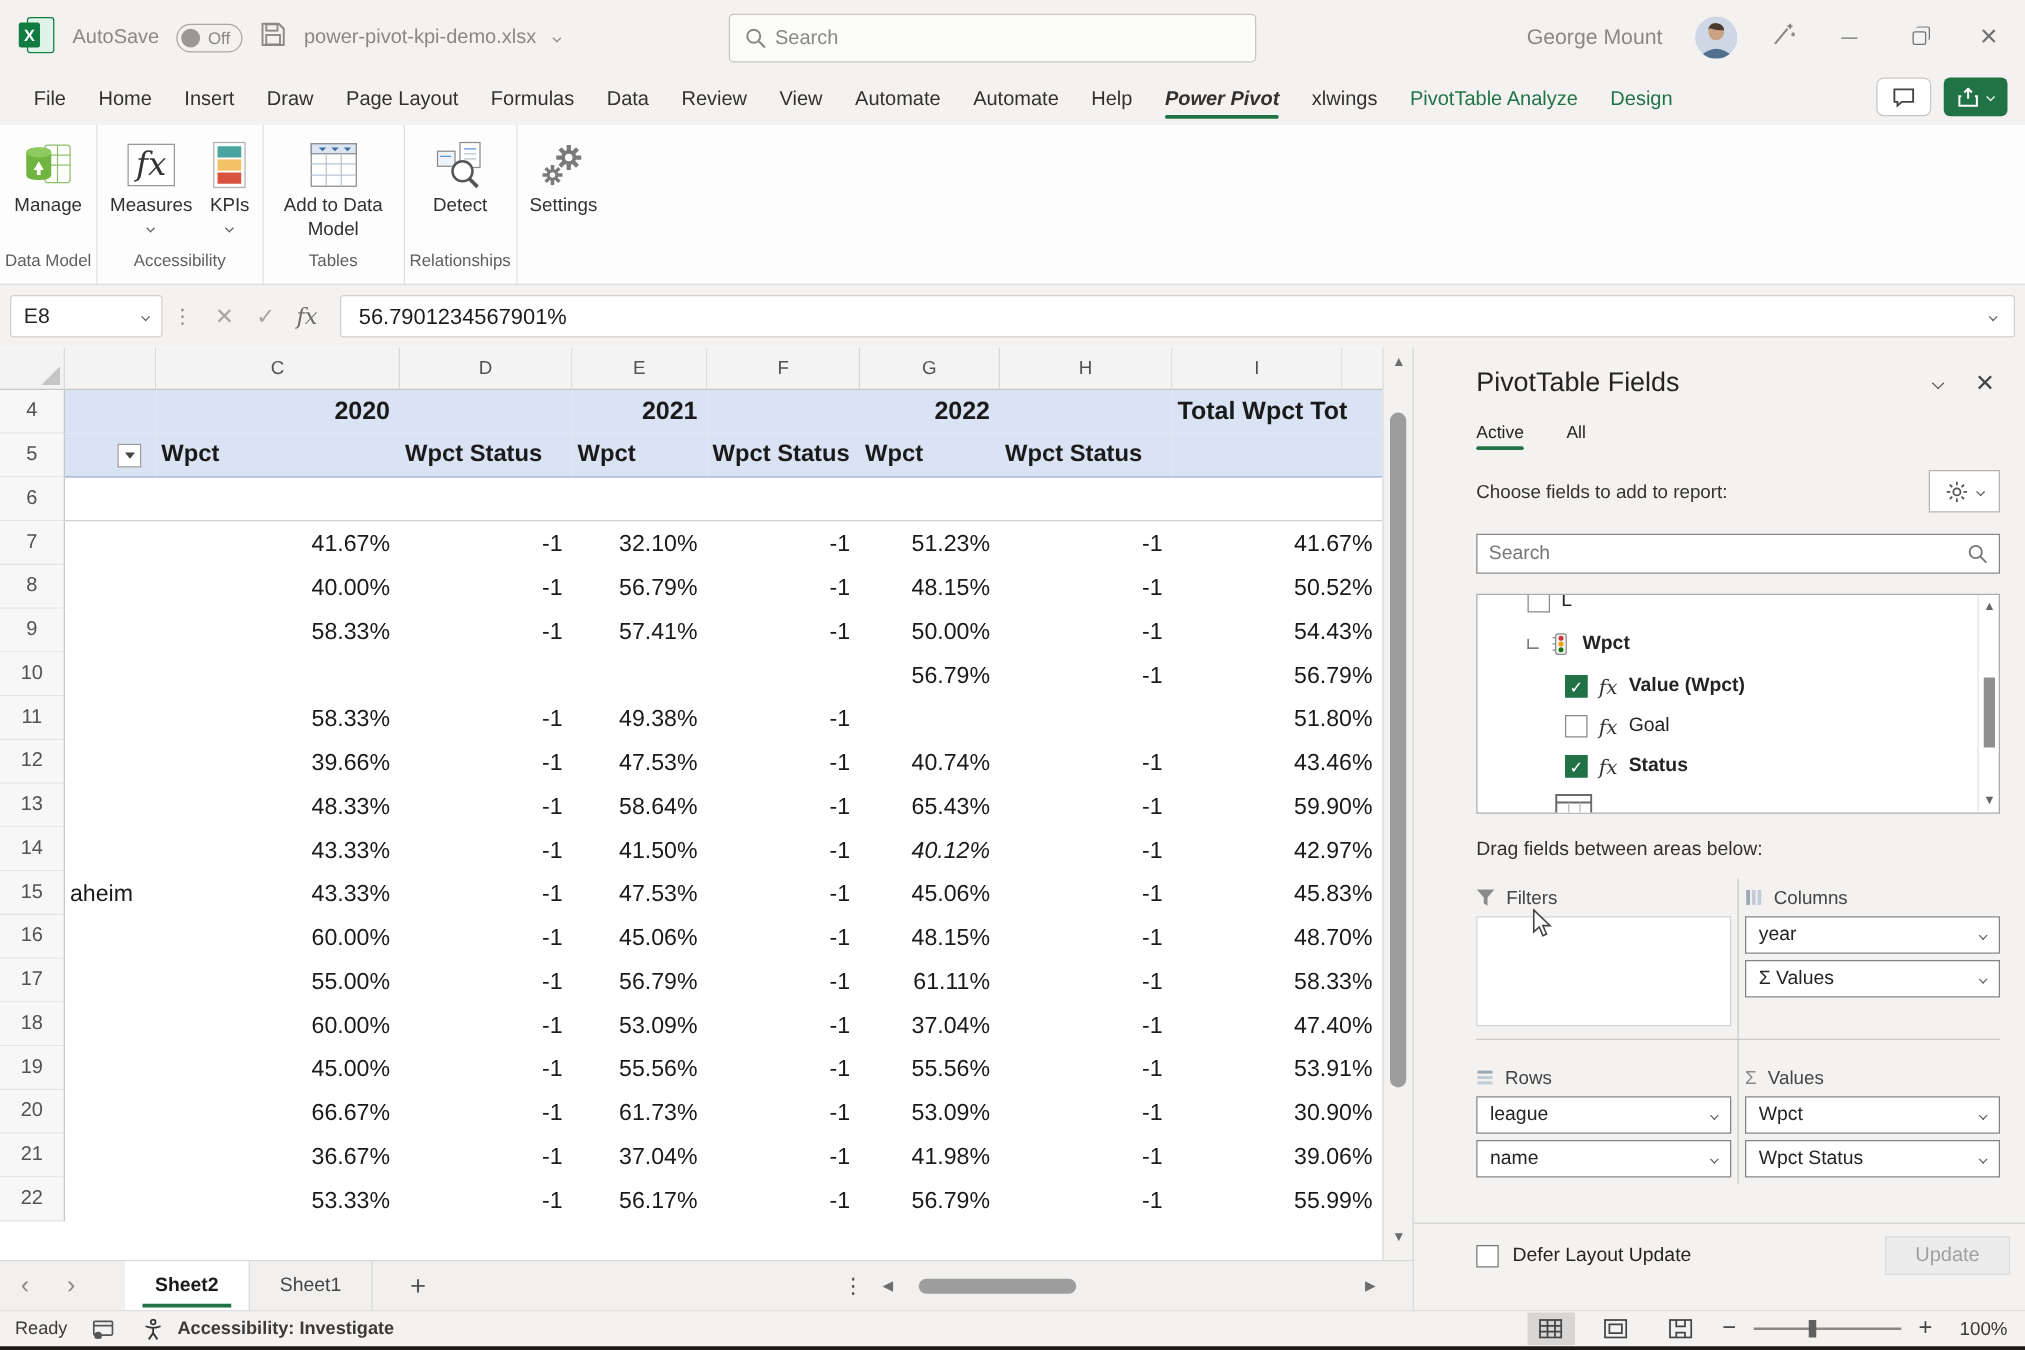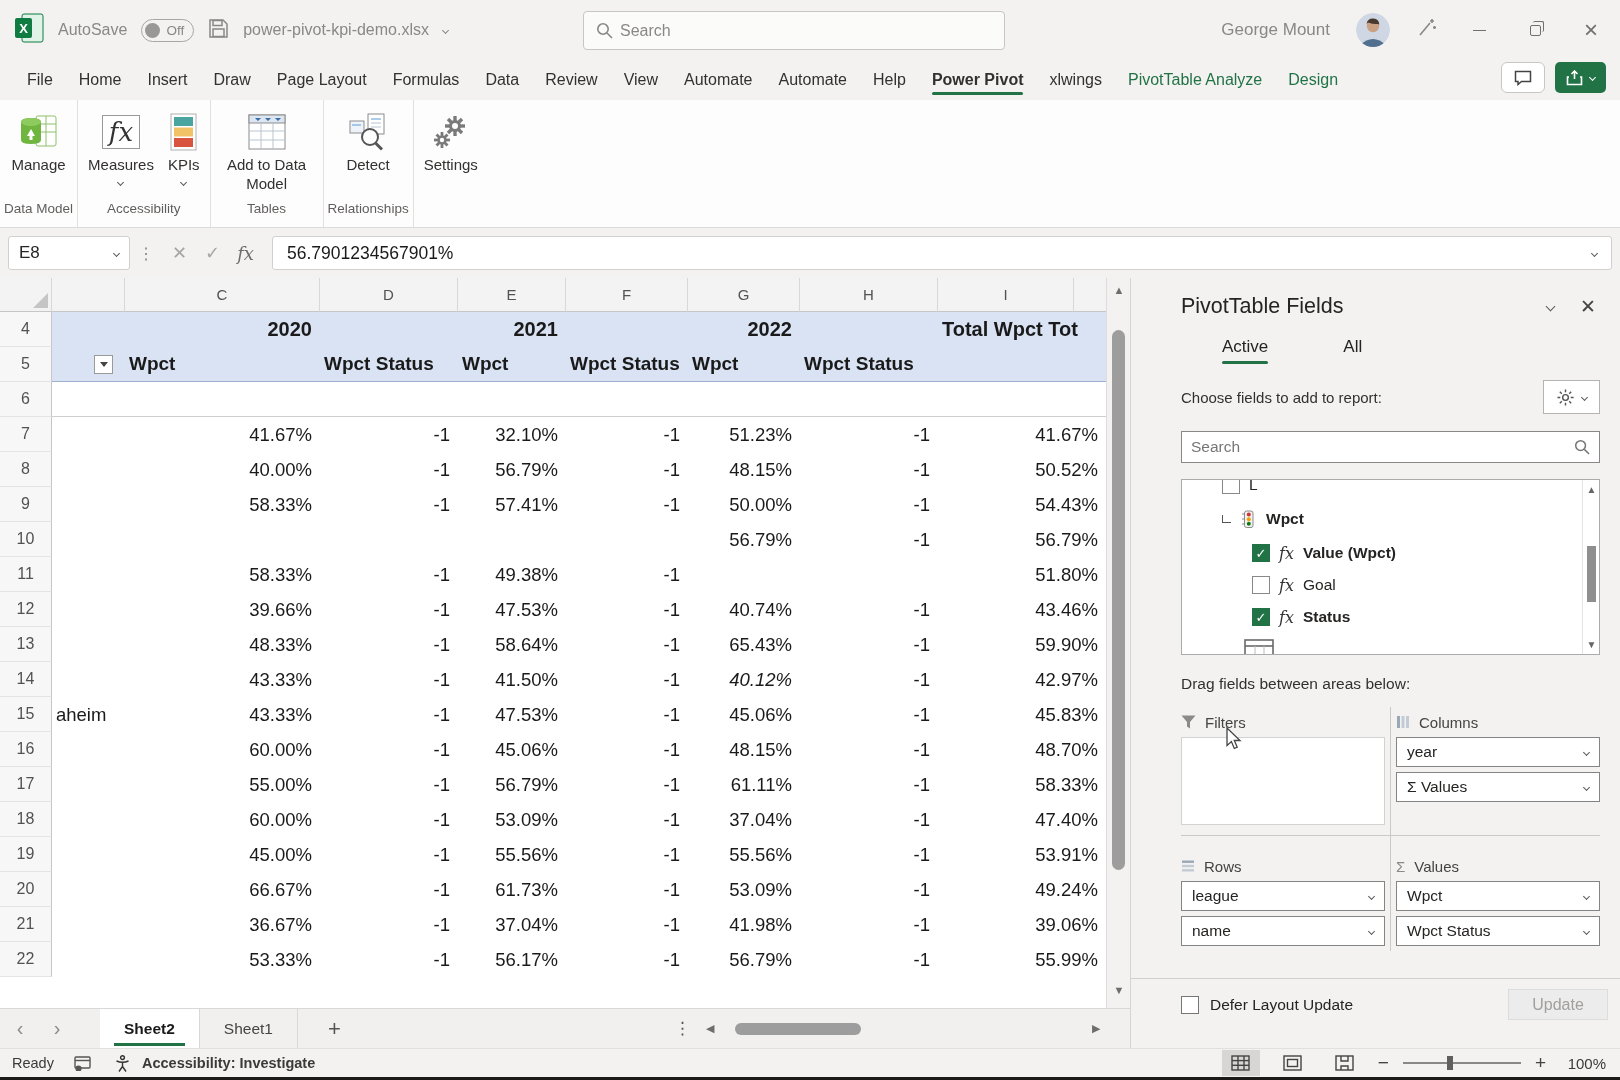--- a/index.html
+++ b/index.html
@@ -20,21 +20,21 @@
   .avatar { width:34px; height:34px; border-radius:50%; overflow:hidden; }
   .winbtn { width:30px; display:flex; justify-content:center; align-items:center; height:40px; }
   .min { width:13px; border-top:1.6px solid #707070; display:inline-block; }
   .restore { position:relative; width:11px; height:11px; border:1.5px solid #707070; border-radius:2px; }
   .restore::before { content:''; position:absolute; top:-4.5px; left:2.5px; width:10px; height:10px; border-top:1.5px solid #707070; border-right:1.5px solid #707070; border-radius:2px; }
   .close-x { font-size:24px; color:#707070; line-height:1; }
 
   
   .ribbon-tabs { position:absolute; left:0; top:60px; width:1620px; height:40px; display:flex; align-items:center; padding-left:14px; }
   .rtab { font-size:16px; color:#323130; padding:8px 13px; white-space:nowrap; position:relative; }
-  .rtab.active { font-weight:bold; }
+  .rtab.active { font-weight:bold;font-style:italic; }
   .rtab.active::after { content:''; position:absolute; left:13px; right:13px; bottom:2px; height:3px; background:#217346; border-radius:2px; }
   .rtab.contextual { color:#217346; }
   .tabrow-right { position:absolute; right:14px; top:62px; display:flex; gap:10px; align-items:center; }
   .comment-btn { width:44px; height:31px; border:1px solid #c8c6c4; border-radius:6px; background:#fff; display:flex; align-items:center; justify-content:center; }
   .share-btn { height:31px; border-radius:5px; background:#217346; display:flex; align-items:center; gap:7px; padding:0 11px; }
   .chev { width:7px; height:7px; border-right:1.7px solid #5c5b5a; border-bottom:1.7px solid #5c5b5a; transform:rotate(45deg); display:inline-block; }
   .chev.white { border-color:#fff; }
   .chev.small { width:5px; height:5px; }
 
   
@@ -80,21 +80,21 @@
   .vscroll { position:absolute; left:1106px; top:278px; width:24px; height:730px; background:#f3f2f1; border-left:1px solid #dcdcdc; }
   .arr { position:absolute; left:0; width:24px; height:20px; display:flex; align-items:center; justify-content:center; color:#6d6d6d; font-size:11px; }
   .vthumb { position:absolute; left:5px; width:13px; border-radius:7px; background:#9d9d9d; }
 
   
   .pane { position:absolute; left:1130px; top:278px; width:490px; height:770px; background:#f3f2f1; border-left:1px solid #d4d4d4; padding:16px 20px 0 50px; }
   .pane-title-row { display:flex; align-items:center; justify-content:space-between; }
   .pane-title { font-size:21.5px; color:#252423; }
   .pane-title-icons { display:flex; gap:26px; align-items:center; padding-right:4px; }
   .pane-tabs { display:flex; gap:34px; margin-top:18px; }
-  .ptab { font-size:17px; color:#252423; padding-bottom:7px; position:relative;margin-left:41px; }
+  .ptab { font-size:14px; color:#252423; padding-bottom:7px; position:relative; }
   .ptab.active::after { content:''; position:absolute; left:0; right:0; bottom:0; height:3px; background:#217346; border-radius:2px; }
   .choose-row { display:flex; align-items:center; justify-content:space-between; margin-top:16px; }
   .choose-lbl { font-size:15px; color:#323130; }
   .gear-btn { width:57px; height:34px; background:#fff; border:1px solid #b5b3b1; display:flex; align-items:center; justify-content:center; gap:7px; }
   .pane-search { margin-top:17px; height:32px; background:#fff; border:1px solid #8a8886; display:flex; align-items:center; justify-content:space-between; padding:0 9px; }
   .pane-search span { color:#767676; font-size:15.5px; }
   .field-list { position:relative; margin-top:16px; height:176px; background:#fff; border:1px solid #ababab; overflow:hidden; padding:0 18px 0 40px; }
   .fl-row { display:flex; align-items:center; gap:9px; height:32px; font-size:15.5px; color:#252423; }
   .fl-row.child { padding-left:30px; }
   .fl-row .b { font-weight:bold; }
@@ -565,21 +565,21 @@
         </div>
         <div class="g-row ">
           <div class="rn">20</div>
           <div class="gc l" style="width: 73px;"></div>
           <div class="gc r" style="width: 195px;">66.67%</div>
           <div class="gc r" style="width: 138px;">-1</div>
           <div class="gc r" style="width: 108px;">61.73%</div>
           <div class="gc r" style="width: 122px;">-1</div>
           <div class="gc r" style="width: 112px;">53.09%</div>
           <div class="gc r" style="width: 138px;">-1</div>
-          <div class="gc r" style="width: 168px;">49.24%</div>
+          <div class="gc r" style="width: 168px;">30.90%</div>
         </div>
         <div class="g-row ">
           <div class="rn">21</div>
           <div class="gc l" style="width: 73px;"></div>
           <div class="gc r" style="width: 195px;">36.67%</div>
           <div class="gc r" style="width: 138px;">-1</div>
           <div class="gc r" style="width: 108px;">37.04%</div>
           <div class="gc r" style="width: 122px;">-1</div>
           <div class="gc r" style="width: 112px;">41.98%</div>
           <div class="gc r" style="width: 138px;">-1</div>

